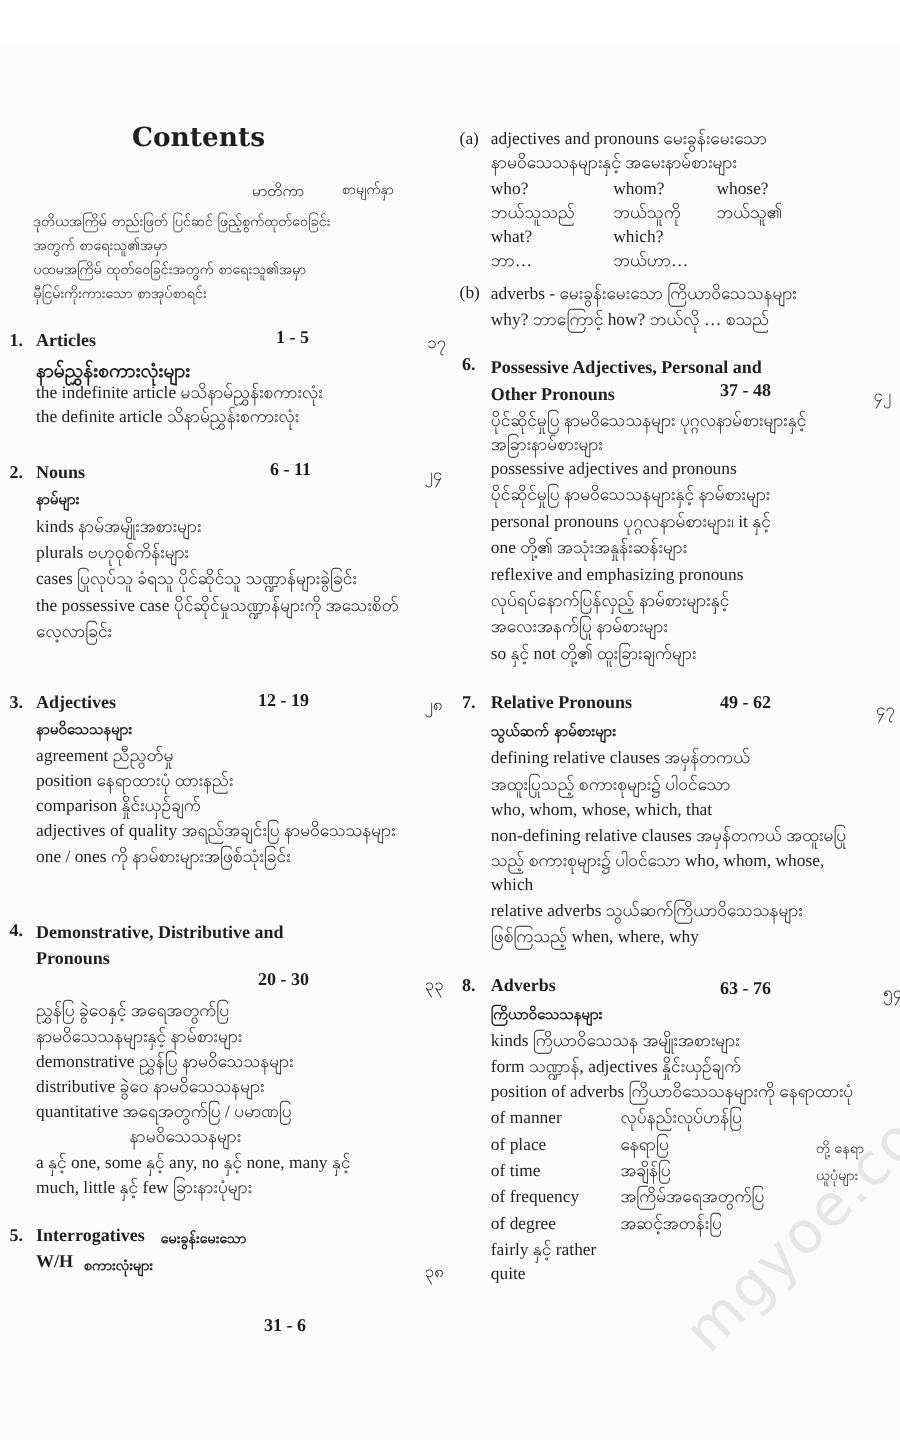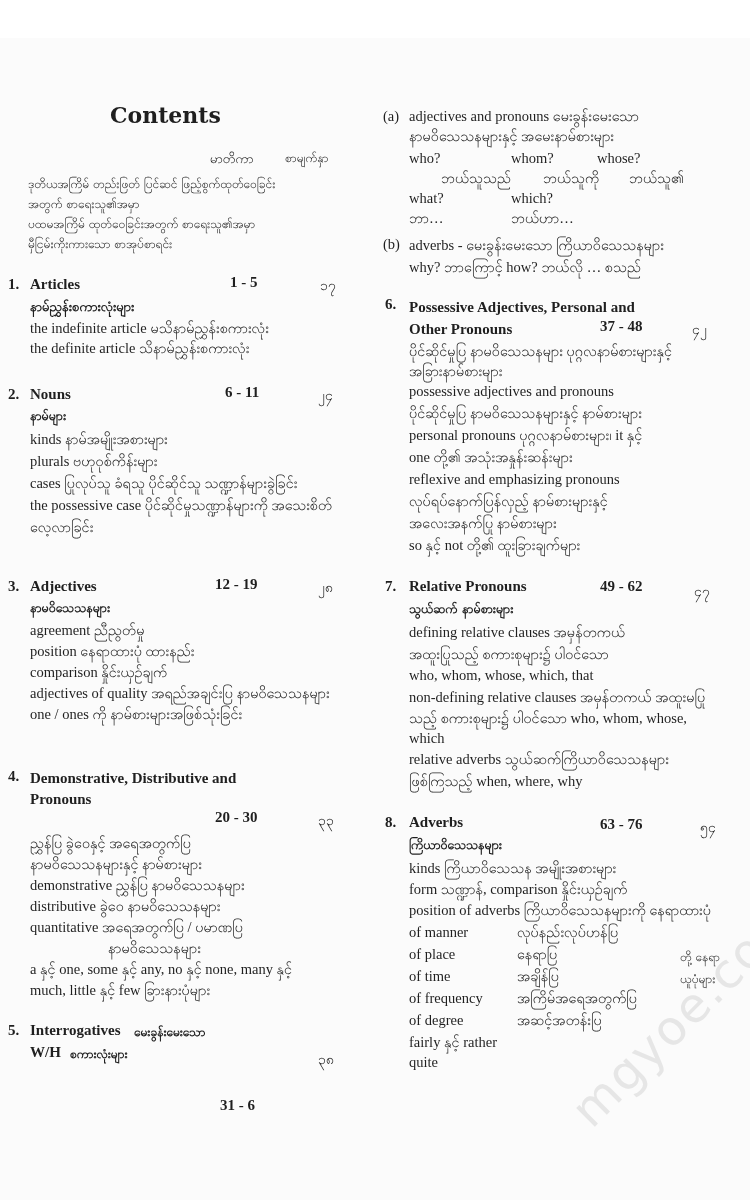--- a/index.html
+++ b/index.html
@@ -13,21 +13,21 @@
     position: absolute; left: 0; top: 38px; width: 750px; height: 1162px;
     background: #fbfbfb;
   }
   .abs { position: absolute; white-space: nowrap; }
   .t { font-size: 14.5px; line-height: 20px; }
   .my { font-family: "DejaVu Sans", sans-serif; font-size: 12px; }
   .b { font-weight: bold; }
   .title { font-family: "DejaVu Serif", serif; font-weight: bold; font-size: 22px; }
   .num { font-weight: bold; font-size: 15px; }
   .pg { font-weight: bold; font-size: 15px; }
-  .mypg { font-family: "DejaVu Sans", sans-serif; font-size: 14px; }
+  .mypg { font-family: "DejaVu Sans", sans-serif; font-size: 14px; margin-left: 36px; }
   .watermark {
     position: absolute; left: 560px; top: 1060px; transform: rotate(-45deg);
     font-family: "DejaVu Sans", sans-serif; font-size: 48px; color: #e6e6e6;
     letter-spacing: 2px; transform-origin: left top;
   }
 </style>
 </head>
 <body>
 
 <div class="page">
@@ -41,21 +41,21 @@
     <div class="my t">အတွက် စာရေးသူ၏အမှာ</div>
     <div class="my t">ပထမအကြိမ် ထုတ်ဝေခြင်းအတွက် စာရေးသူ၏အမှာ</div>
     <div class="my t">မှီငြမ်းကိုးကားသော စာအုပ်စာရင်း</div>
   </div>
 
   <div>
     <div class="abs num" style="left:8px;top:238px;">1.</div>
     <div class="abs num" style="left:30px;top:238px;">Articles</div>
     <div class="abs pg" style="left:230px;top:236px;">1 - 5</div>
     <div class="abs mypg" style="left:320px;top:238px;">၁၇</div>
-    <div class="abs my b" style="left:30px;top:260px;font-size:13px;">နာမ်ညွှန်းစကားလုံးများ</div>
+    <div class="abs my b" style="left:30px;top:260px;font-size:16px;">နာမ်ညွှန်းစကားလုံးများ</div>
     <div class="abs" style="left:30px;top:280px;">
       <div class="t">the indefinite article  မသိနာမ်ညွှန်းစကားလုံး</div>
       <div class="t">the definite article  သိနာမ်ညွှန်းစကားလုံး</div>
     </div>
   </div>
 
   <div>
     <div class="abs num" style="left:8px;top:348px;">2.</div>
     <div class="abs num" style="left:30px;top:348px;">Nouns</div>
     <div class="abs pg" style="left:225px;top:346px;">6 - 11</div>
@@ -121,21 +121,21 @@
       <div class="t">adjectives and pronouns  မေးခွန်းမေးသော</div>
       <div class="t">နာမဝိသေသနများနှင့်  အမေးနာမ်စားများ</div>
     </div>
     <div class="abs" style="left:409px;top:110px;">
       <div style="display:flex;">
         <div class="t" style="width:102px;">who?</div>
         <div class="t" style="width:86px;">whom?</div>
         <div class="t">whose?</div>
       </div>
       <div style="display:flex;">
-        <div class="t" style="width:102px;margin-left:32px;">ဘယ်သူသည်</div>
+        <div class="t" style="width:102px;">ဘယ်သူသည်</div>
         <div class="t" style="width:86px;">ဘယ်သူကို</div>
         <div class="t">ဘယ်သူ၏</div>
       </div>
       <div style="display:flex;">
         <div class="t" style="width:102px;">what?</div>
         <div class="t" style="width:86px;">which?</div>
       </div>
       <div style="display:flex;">
         <div class="t" style="width:102px;">ဘာ…</div>
         <div class="t" style="width:86px;">ဘယ်ဟာ…</div>
@@ -189,21 +189,21 @@
   </div>
 
   <div>
     <div class="abs num" style="left:385px;top:776px;">8.</div>
     <div class="abs num" style="left:409px;top:776px;">Adverbs</div>
     <div class="abs pg" style="left:600px;top:778px;">63 - 76</div>
     <div class="abs mypg" style="left:700px;top:780px;">၅၄</div>
     <div class="abs my b" style="left:409px;top:799px;font-size:12.5px;">ကြိယာဝိသေသနများ</div>
     <div class="abs" style="left:409px;top:820px;">
       <div class="t" style="line-height:21px;">kinds  ကြိယာဝိသေသန အမျိုးအစားများ</div>
-      <div class="t" style="line-height:21px;">form  သဏ္ဍာန်,  comparison  နှိုင်းယှဉ်ချက်</div>
+      <div class="t" style="line-height:21px;">form  သဏ္ဍာန်,  adjectives  နှိုင်းယှဉ်ချက်</div>
       <div class="t" style="line-height:21px;">position of adverbs  ကြိယာဝိသေသနများကို နေရာထားပုံ</div>
     </div>
     <div class="abs" style="left:409px;top:883px;">
       <div style="display:flex;">
         <div class="t" style="width:108px;line-height:22px;">of manner</div>
         <div class="t" style="line-height:22px;">လုပ်နည်းလုပ်ဟန်ပြ</div>
       </div>
       <div style="display:flex;">
         <div class="t" style="width:108px;line-height:22px;">of place</div>
         <div class="t" style="line-height:22px;">နေရာပြ</div>

